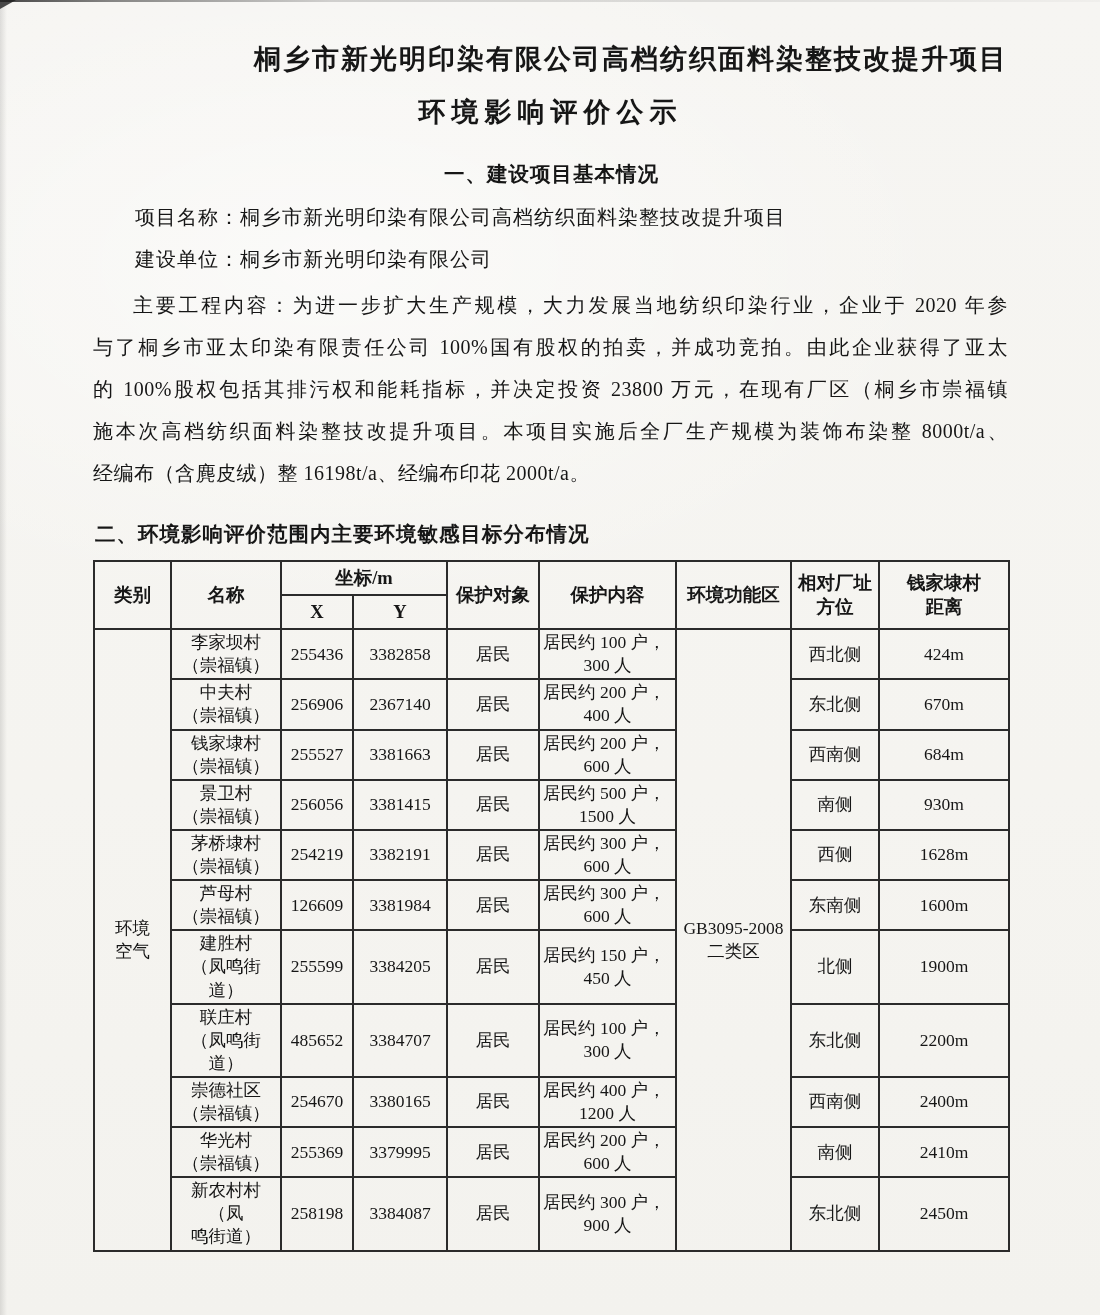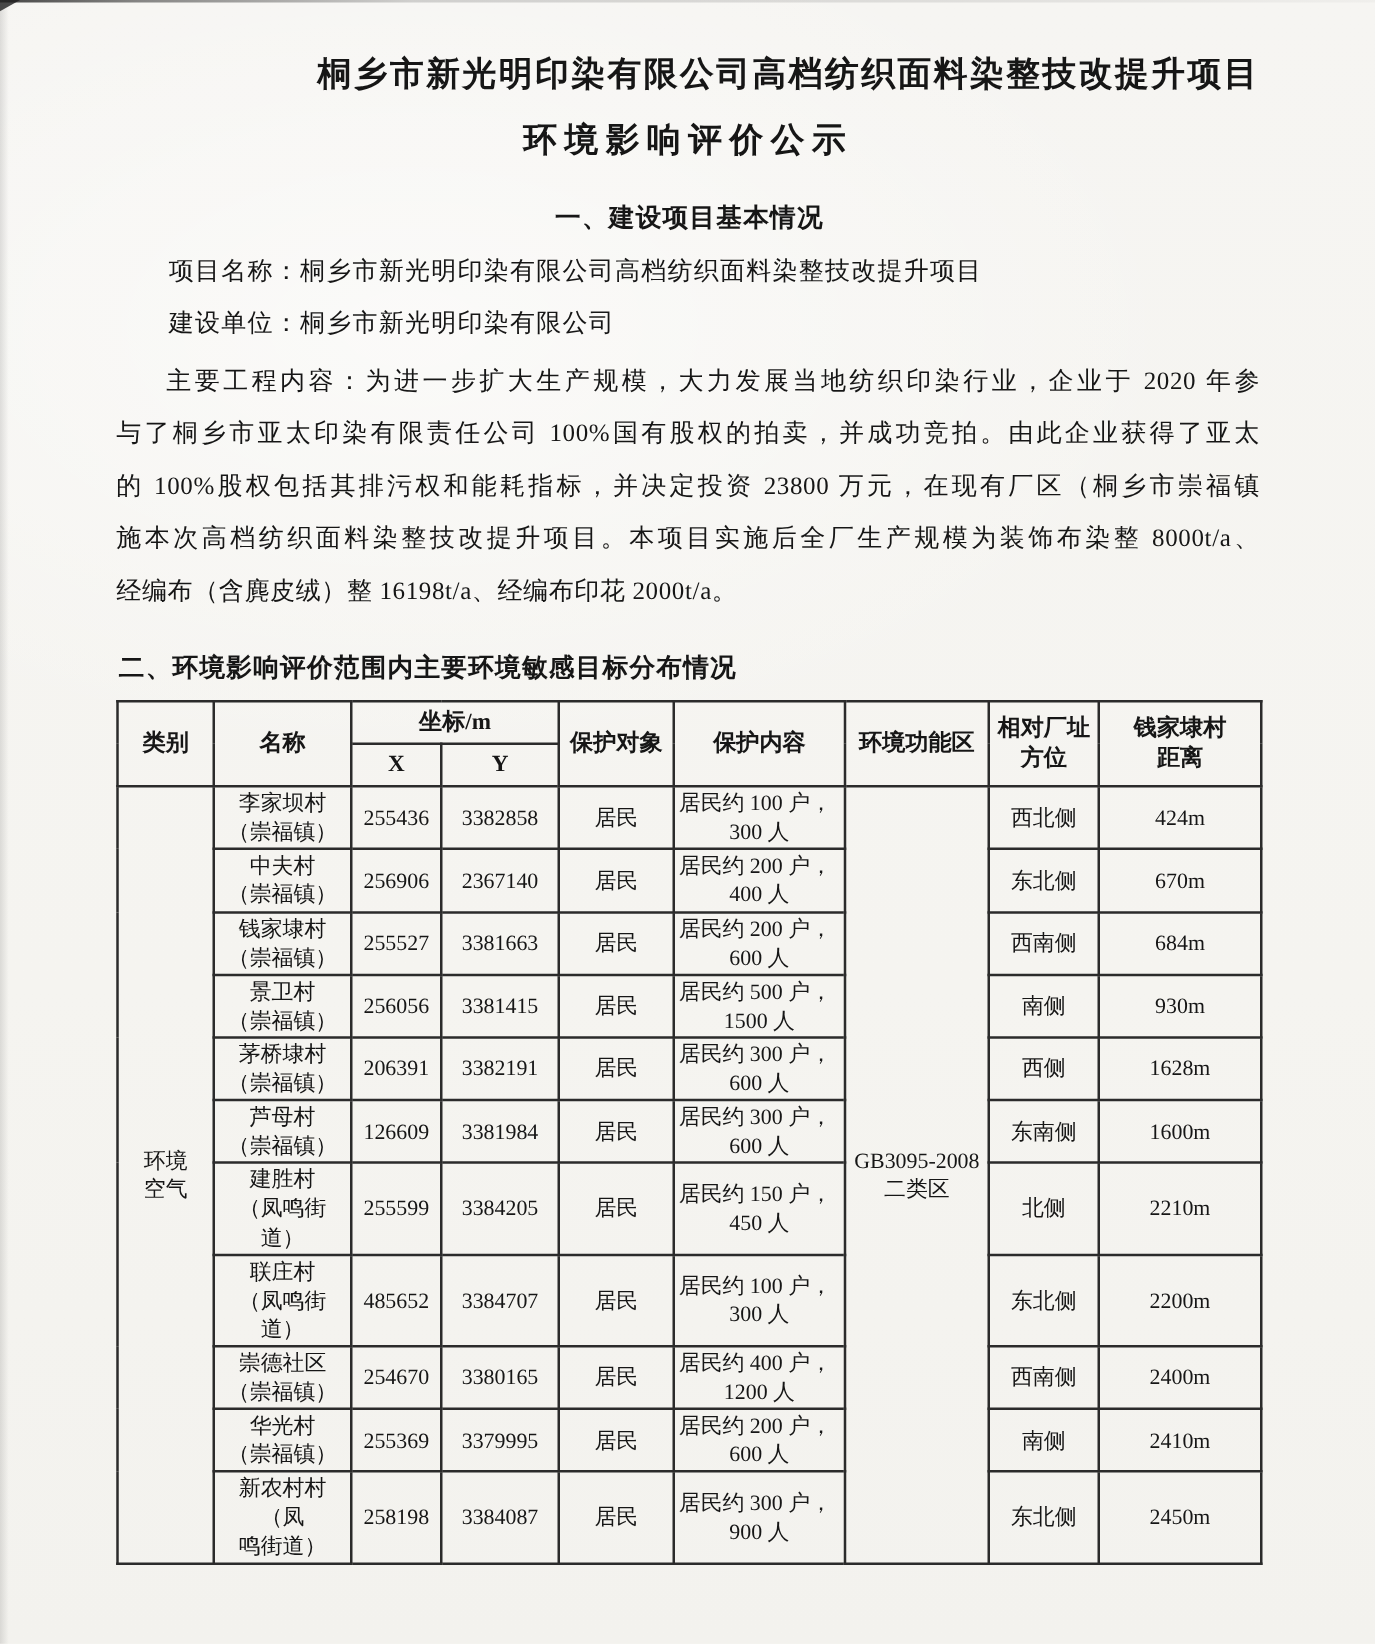--- a/index.html
+++ b/index.html
@@ -201,21 +201,21 @@
               <div class="line1">1500 人</div>
             </td>
             <td>南侧</td>
             <td>930m</td>
           </tr>
           <tr>
             <td>
               <div class="line0">茅桥埭村</div>
               <div class="line1">（崇福镇）</div>
             </td>
-            <td>206391</td>
+            <td>254219</td>
             <td>3382191</td>
             <td>居民</td>
             <td class="content-cell">
               <div class="line0">居民约 300 户，</div>
               <div class="line1">600 人</div>
             </td>
             <td>西侧</td>
             <td>1628m</td>
           </tr>
           <tr>
@@ -239,21 +239,21 @@
               <div class="line1">（凤鸣街道）</div>
             </td>
             <td>255599</td>
             <td>3384205</td>
             <td>居民</td>
             <td class="content-cell">
               <div class="line0">居民约 150 户，</div>
               <div class="line1">450 人</div>
             </td>
             <td>北侧</td>
-            <td>2210m</td>
+            <td>1900m</td>
           </tr>
           <tr>
             <td>
               <div class="line0">联庄村</div>
               <div class="line1">（凤鸣街道）</div>
             </td>
             <td>485652</td>
             <td>3384707</td>
             <td>居民</td>
             <td class="content-cell">

